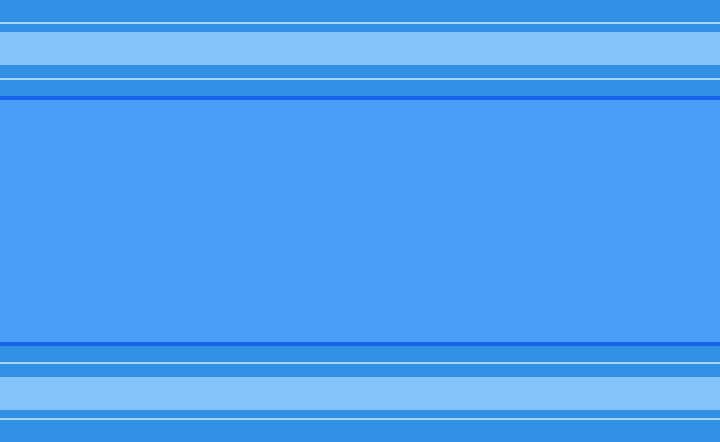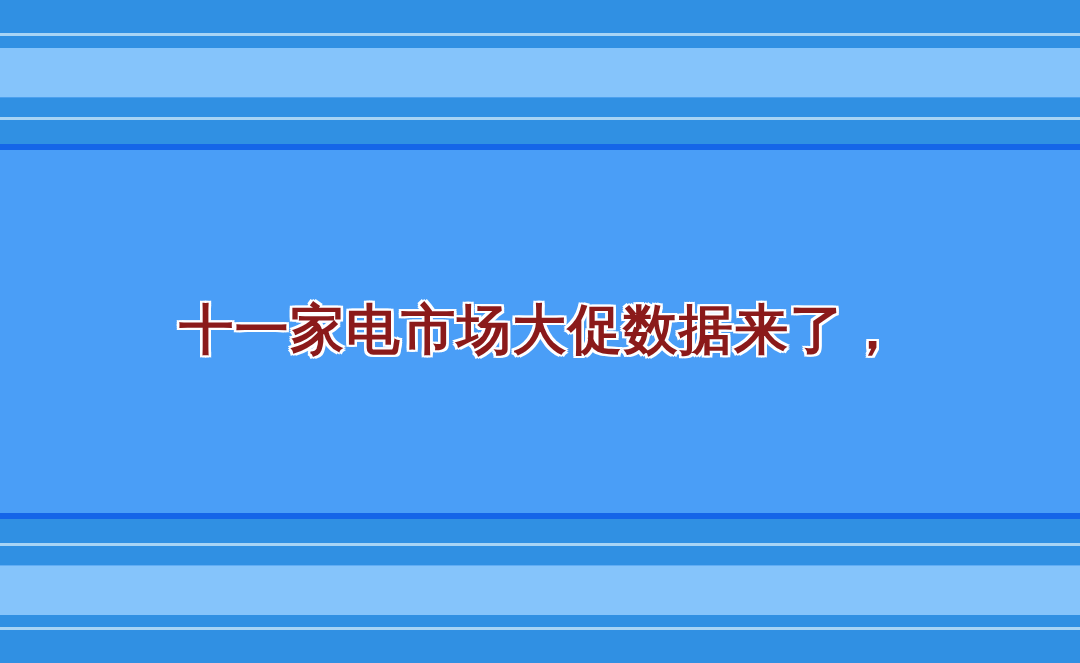--- a/index.html
+++ b/index.html
@@ -81,21 +81,20 @@
     <div class="band b-top-rule-1"></div>
     <div class="band b-top-med-2"></div>
     <div class="band b-top-light"></div>
     <div class="band b-top-med-3"></div>
     <div class="band b-top-rule-2"></div>
     <div class="band b-top-med-4"></div>
     <div class="band b-top-dark"></div>
   </div>
 
   <div id="headline">
-    <div class="headline-line">十一家电市场大促数据来了，</div>
   </div>
 
   <div>
     <div class="band b-bot-dark"></div>
     <div class="band b-bot-med-1"></div>
     <div class="band b-bot-rule-1"></div>
     <div class="band b-bot-med-2"></div>
     <div class="band b-bot-light"></div>
     <div class="band b-bot-med-3"></div>
     <div class="band b-bot-rule-2"></div>

